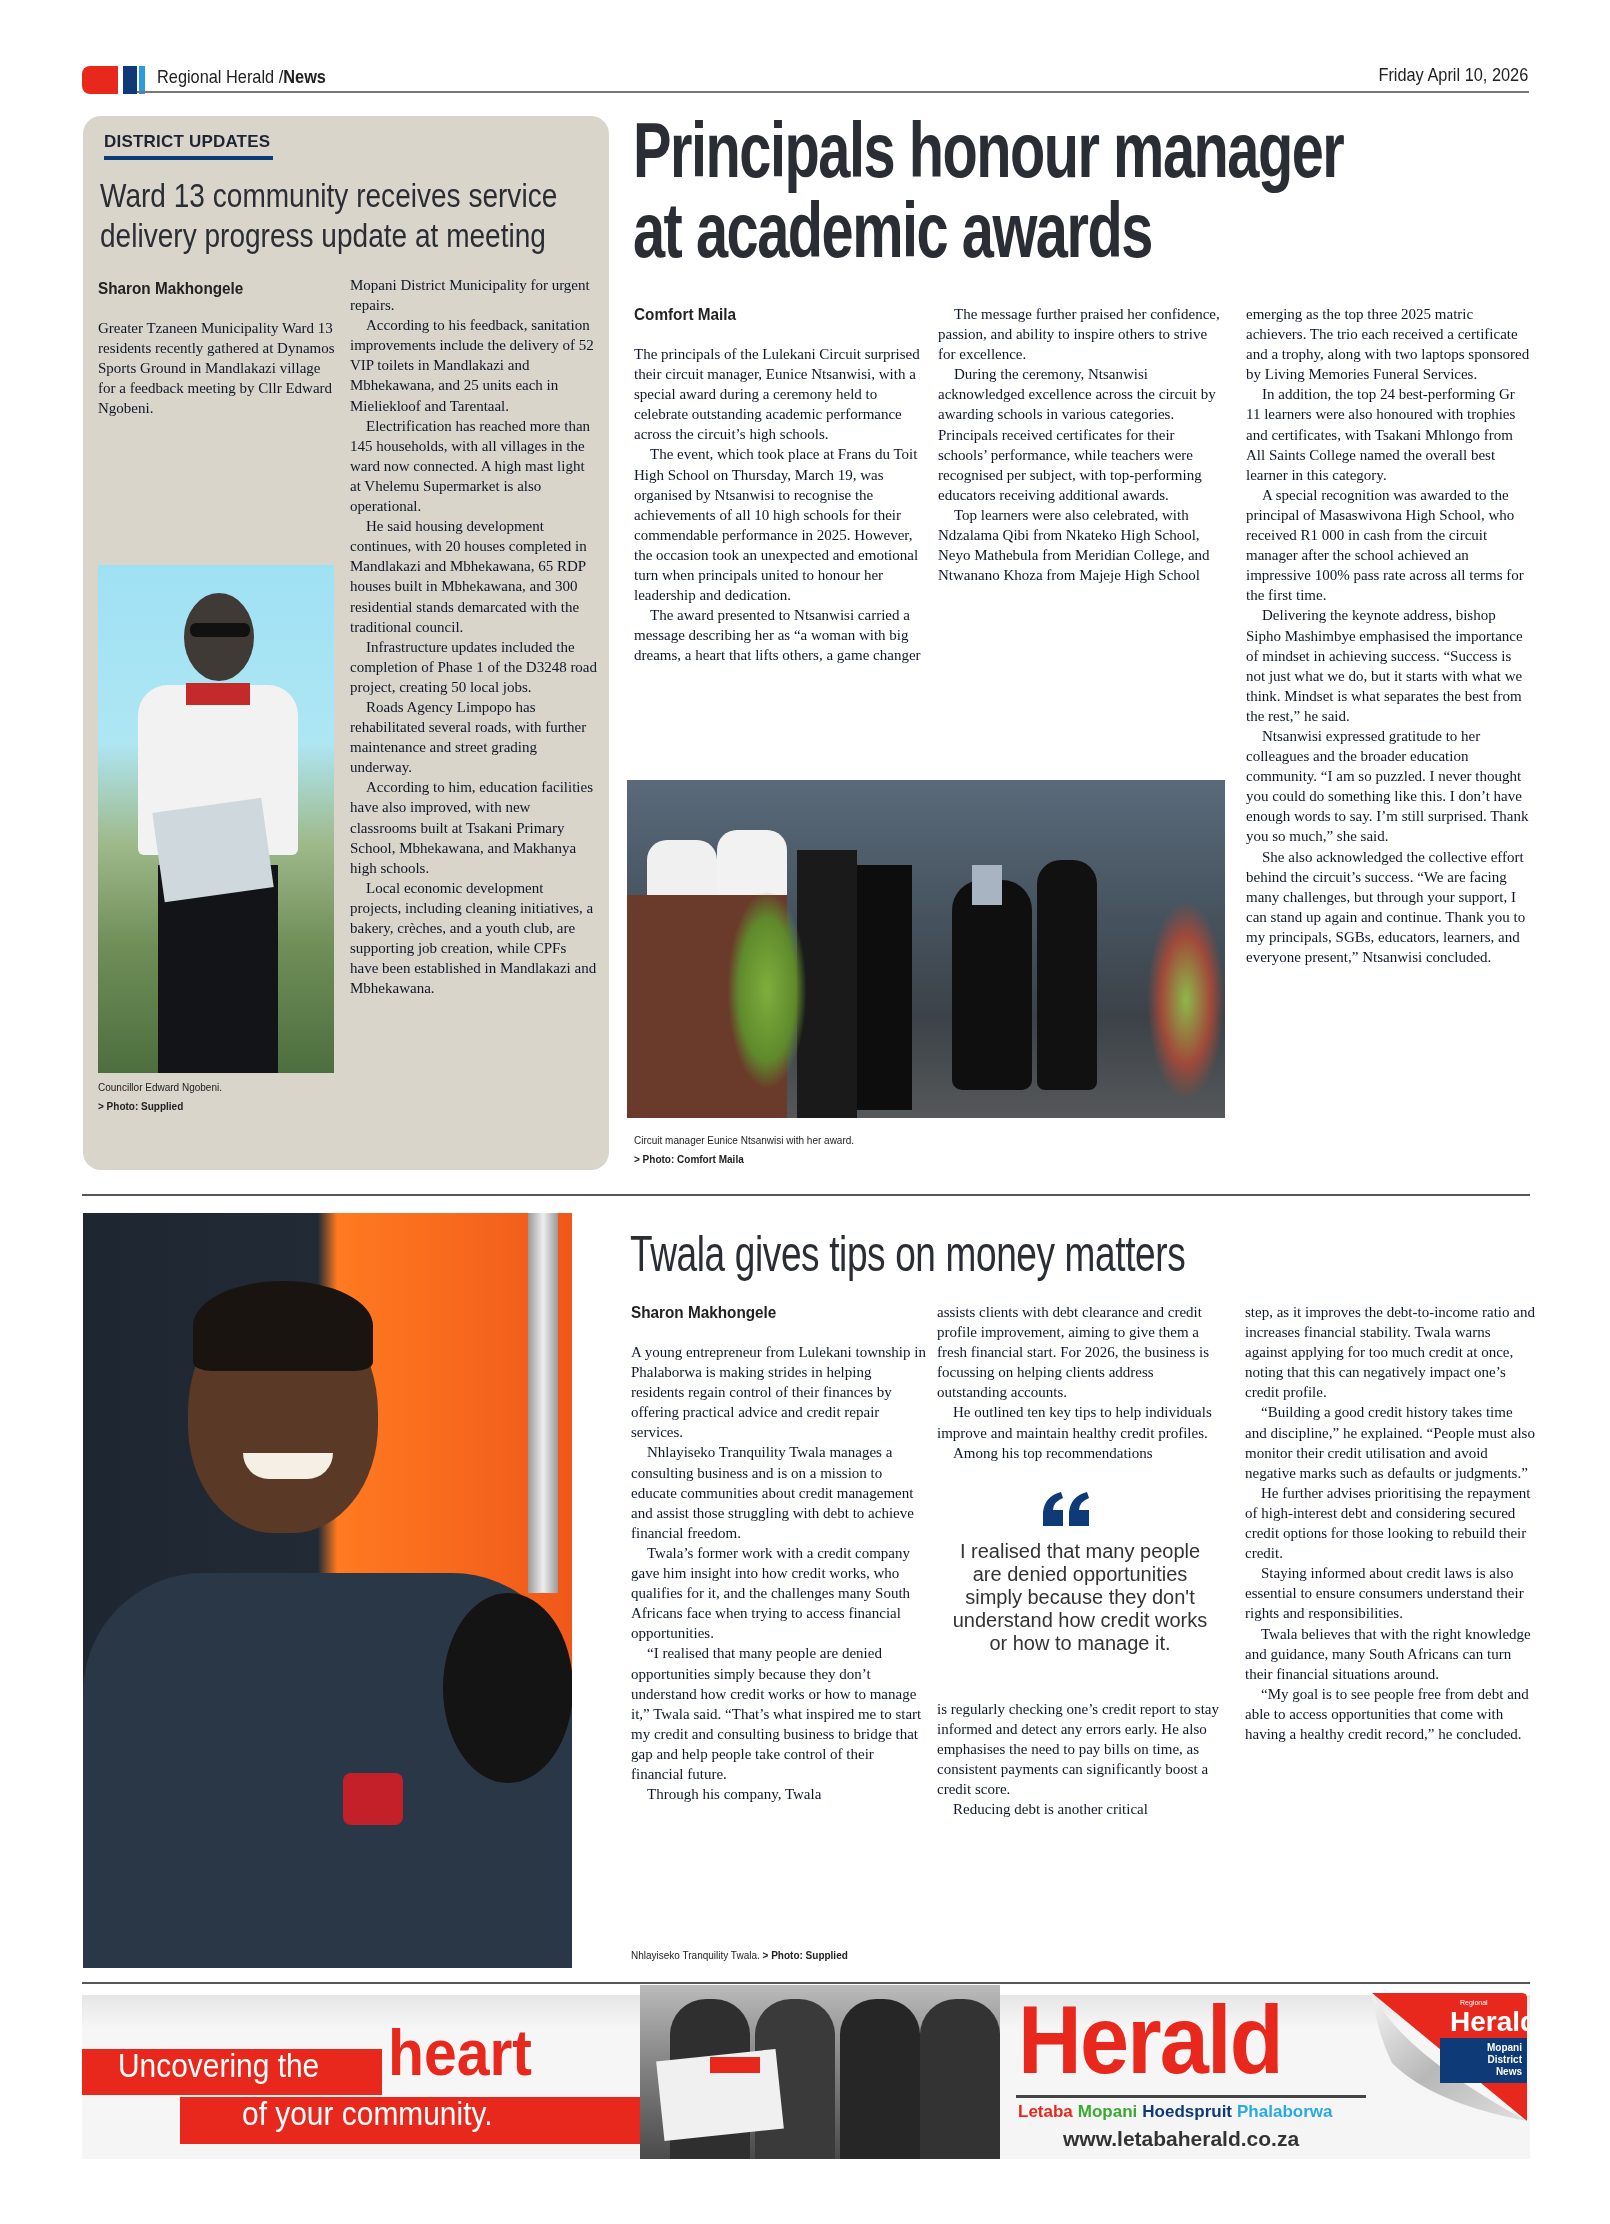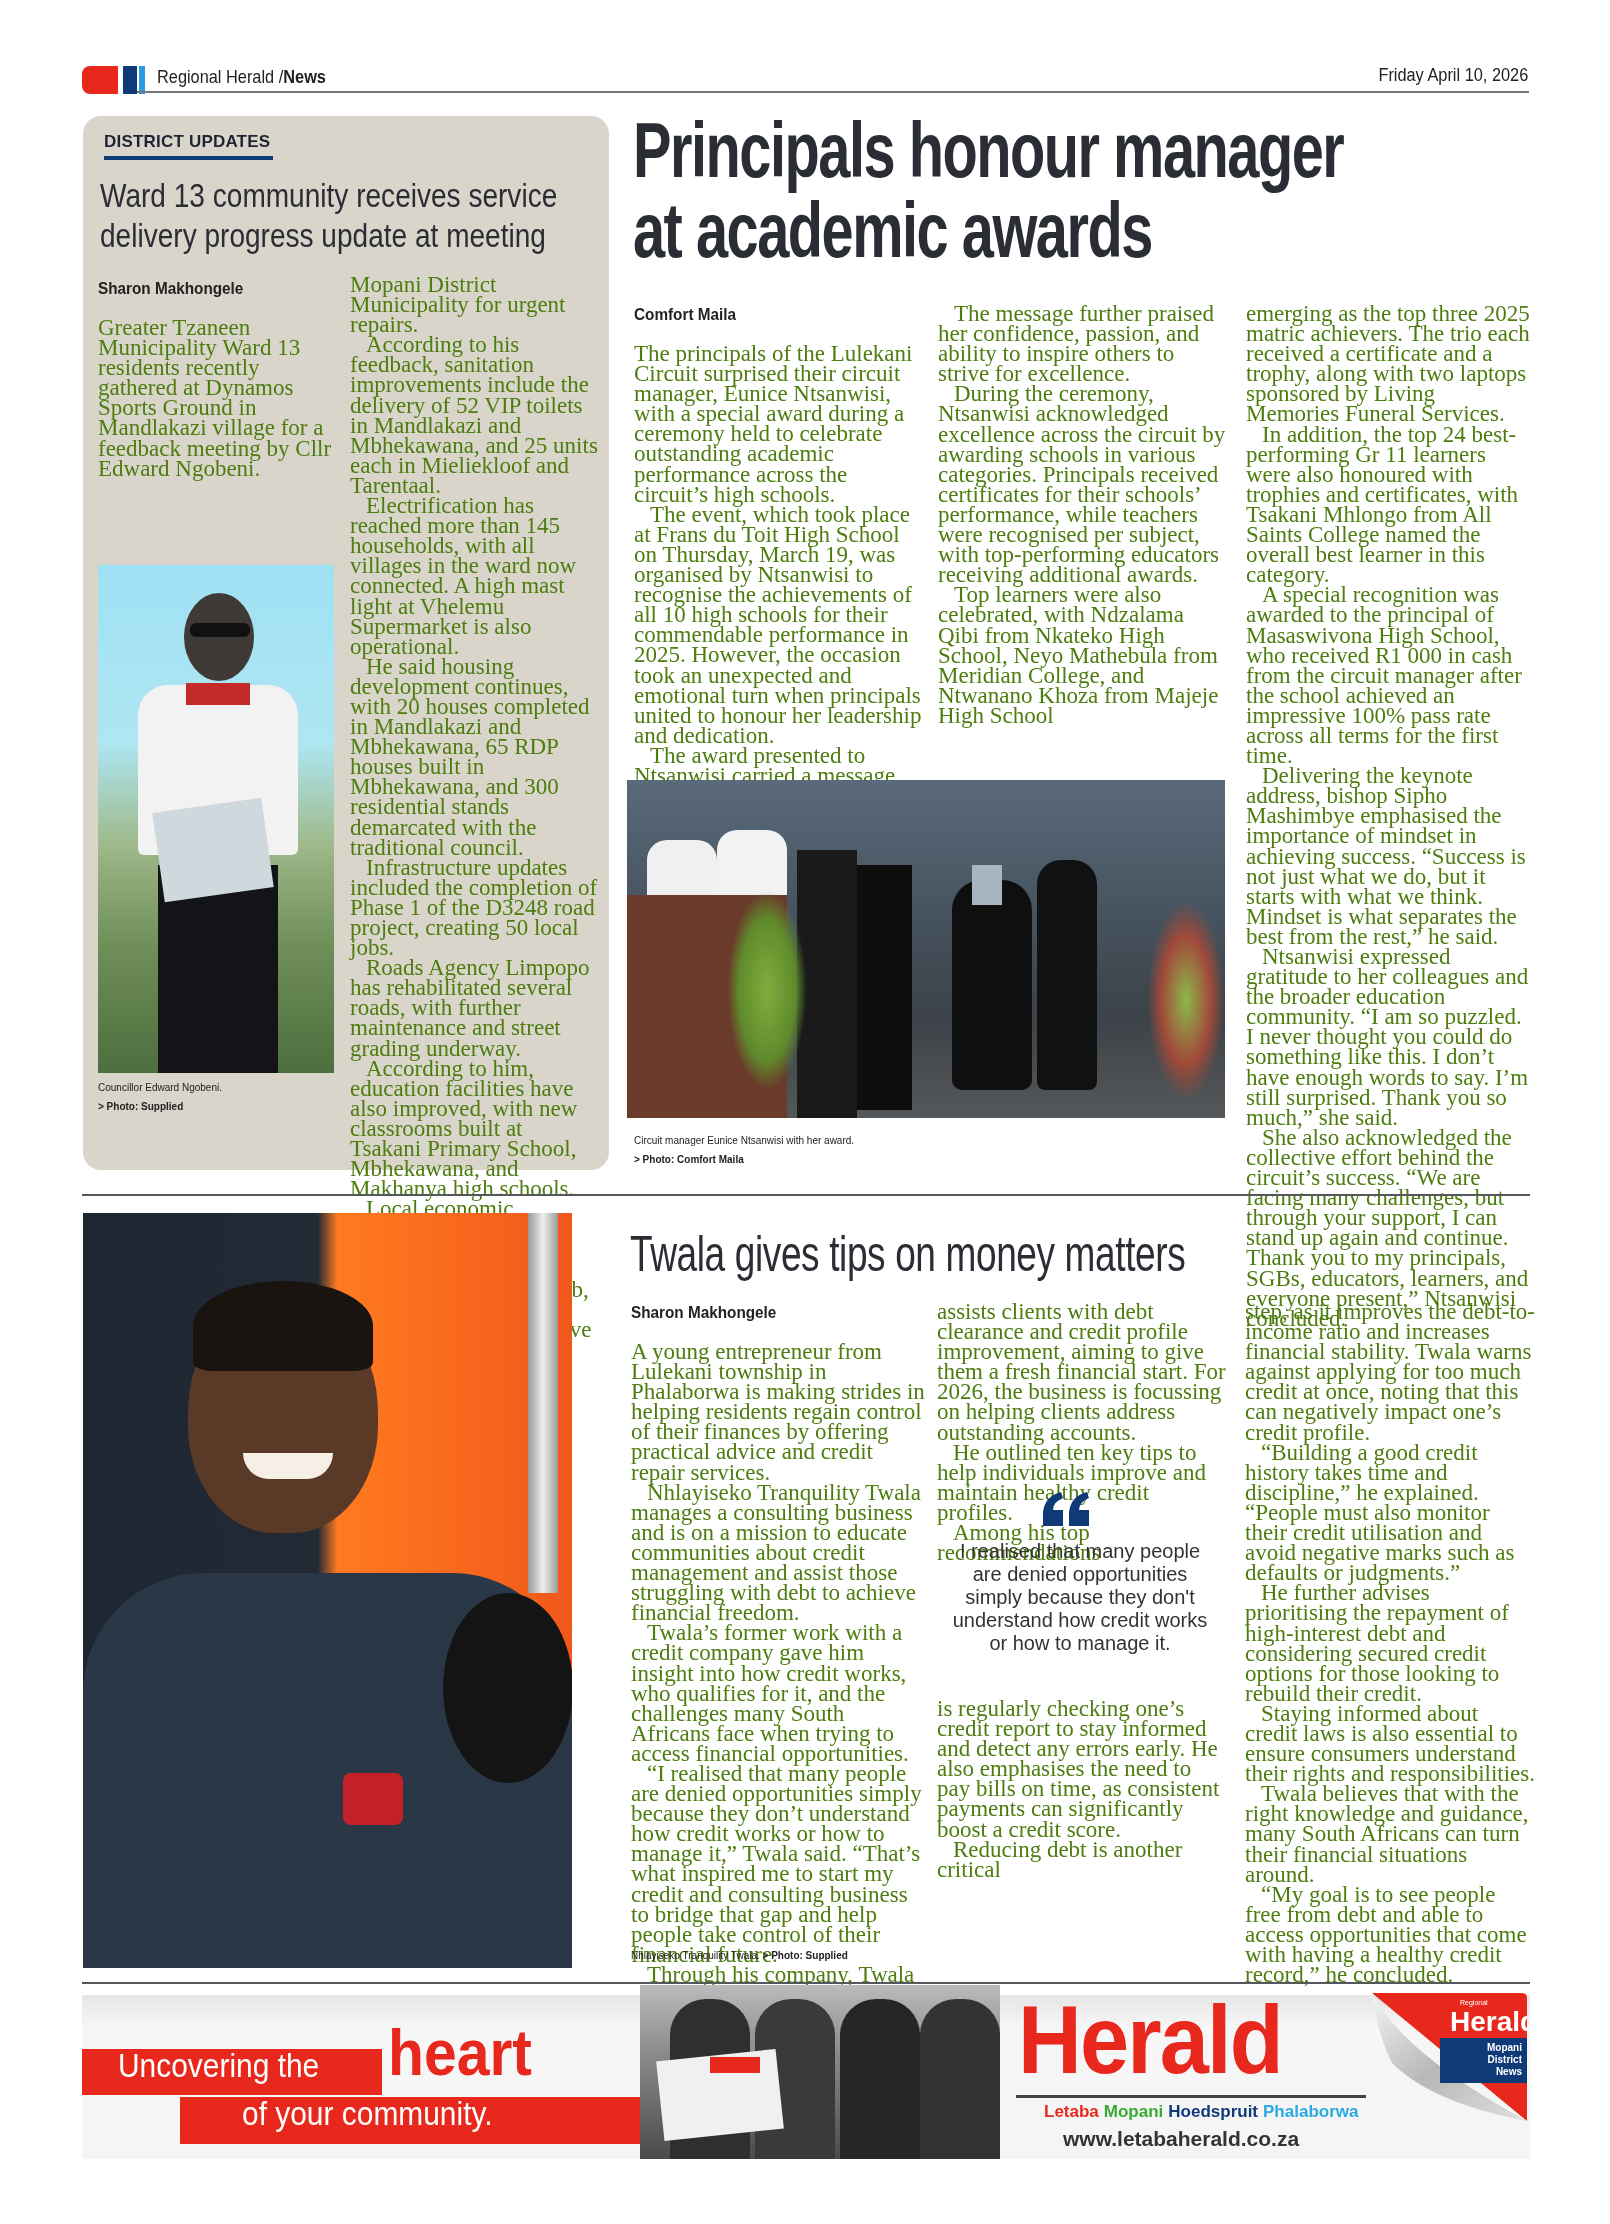--- a/index.html
+++ b/index.html
@@ -17,21 +17,21 @@
   .hdr-date { right: 82px; top: 64px; font-family: "Liberation Sans", sans-serif; font-size: 19px; color: #222; transform: scaleX(0.86); transform-origin: right; white-space: nowrap; }
   .hdr-rule { left: 137px; top: 91px; width: 1392px; height: 2px; background: #777; }
 
   
   .district { left: 83px; top: 116px; width: 526px; height: 1054px; background: #d9d5ca; border-radius: 18px; }
   .kicker { left: 104px; top: 132px; font-family: "Liberation Sans", sans-serif; font-weight: bold; font-size: 17px; color: #1e2433; letter-spacing: 0.2px; }
   .kicker-line { left: 104px; top: 156px; width: 169px; height: 4px; background: #0f3a78; }
   .district-head { left: 100px; top: 176px; width: 500px; font-family: "Liberation Sans", sans-serif; font-size: 33px; line-height: 40px; color: #2b2d35; transform: scaleX(0.85); transform-origin: left; white-space: nowrap; }
 
   .byline { font-family: "Liberation Sans", sans-serif; font-weight: bold; font-size: 17px; color: #222; transform: scaleX(0.9); transform-origin: left; white-space: nowrap; }
-  .body { font-family: "Liberation Serif", serif; font-size: 23px; line-height: 20.1px; color: #4d7c0f; }
+  .body { font-family: "Liberation Serif", serif; font-size: 15px; line-height: 20.1px; color: #0f172a; }
   .body p { text-indent: 16px; }
   .body p.first { text-indent: 0; }
 
   .caption { font-family: "Liberation Sans", sans-serif; font-size: 10px; line-height: 19px; color: #222; }
   .caption b { font-weight: bold; }
 
   
   .photo { overflow: hidden; }
   .ph-councillor { left: 98px; top: 565px; width: 236px; height: 508px;
     background: linear-gradient(180deg, #9fe1f4 0%, #aee6f3 35%, #9eb98a 55%, #6f8e58 75%, #4d6e3e 100%); }
@@ -82,21 +82,21 @@
   .ad-bar2 { left: 180px; top: 2097px; width: 475px; height: 47px; background: #e8281c; }
   .ad-l1 { left: 118px; top: 2046px; font-family: "Liberation Sans", sans-serif; font-size: 34px; color: #fff; transform: scaleX(0.88); transform-origin: left; white-space: nowrap; }
   .ad-heart { left: 388px; top: 2018px; font-family: "Liberation Sans", sans-serif; font-weight: bold; font-size: 64px; line-height: 70px; color: #e8281c; transform: scaleX(0.92); transform-origin: left; white-space: nowrap; }
   .ad-l2 { left: 242px; top: 2094px; font-family: "Liberation Sans", sans-serif; font-size: 34px; color: #fff; transform: scaleX(0.88); transform-origin: left; white-space: nowrap; }
   .ad-people { left: 640px; top: 1985px; width: 360px; height: 174px; background: linear-gradient(180deg, #bbb 0%, #8a8a8a 40%, #4a4a4a 100%); overflow: hidden; }
   .ad-people .pp { position:absolute; width: 80px; height: 160px; bottom: 0; border-radius: 36px 36px 0 0; background: #2f2f2f; }
   .ad-people .news { position:absolute; left: 20px; top: 70px; width: 120px; height: 80px; background: #f0f0f0; transform: rotate(-6deg); }
   .ad-people .news-logo { position:absolute; left: 70px; top: 72px; width: 50px; height: 16px; background: #e8281c; }
   .ad-herald { left: 1018px; top: 1990px; font-family: "Liberation Sans", sans-serif; font-weight: bold; font-size: 96px; line-height: 100px; color: #e8281c; letter-spacing: -2px; transform: scaleX(0.92); transform-origin: left; white-space: nowrap; }
   .ad-hrule { left: 1016px; top: 2095px; width: 350px; height: 3px; background: #444; }
-  .ad-towns { left: 1044px; top: 2102px; font-family: "Liberation Sans", sans-serif; font-weight: bold; font-size: 17px; white-space: nowrap; }
+  .ad-towns { left: 1018px; top: 2102px; font-family: "Liberation Sans", sans-serif; font-weight: bold; font-size: 17px; white-space: nowrap; }
   .ad-towns span { margin-right: 5px; }
   .ad-url { left: 1063px; top: 2127px; font-family: "Liberation Sans", sans-serif; font-weight: bold; font-size: 21px; color: #333; white-space: nowrap; }
   .ad-badge { left: 1372px; top: 1993px; width: 155px; height: 128px; }
 </style>
 </head>
 <body>
 
 <div class="abs hdr-red"></div>
 <div class="abs hdr-blue"></div>
 <div class="abs hdr-lblue"></div>

